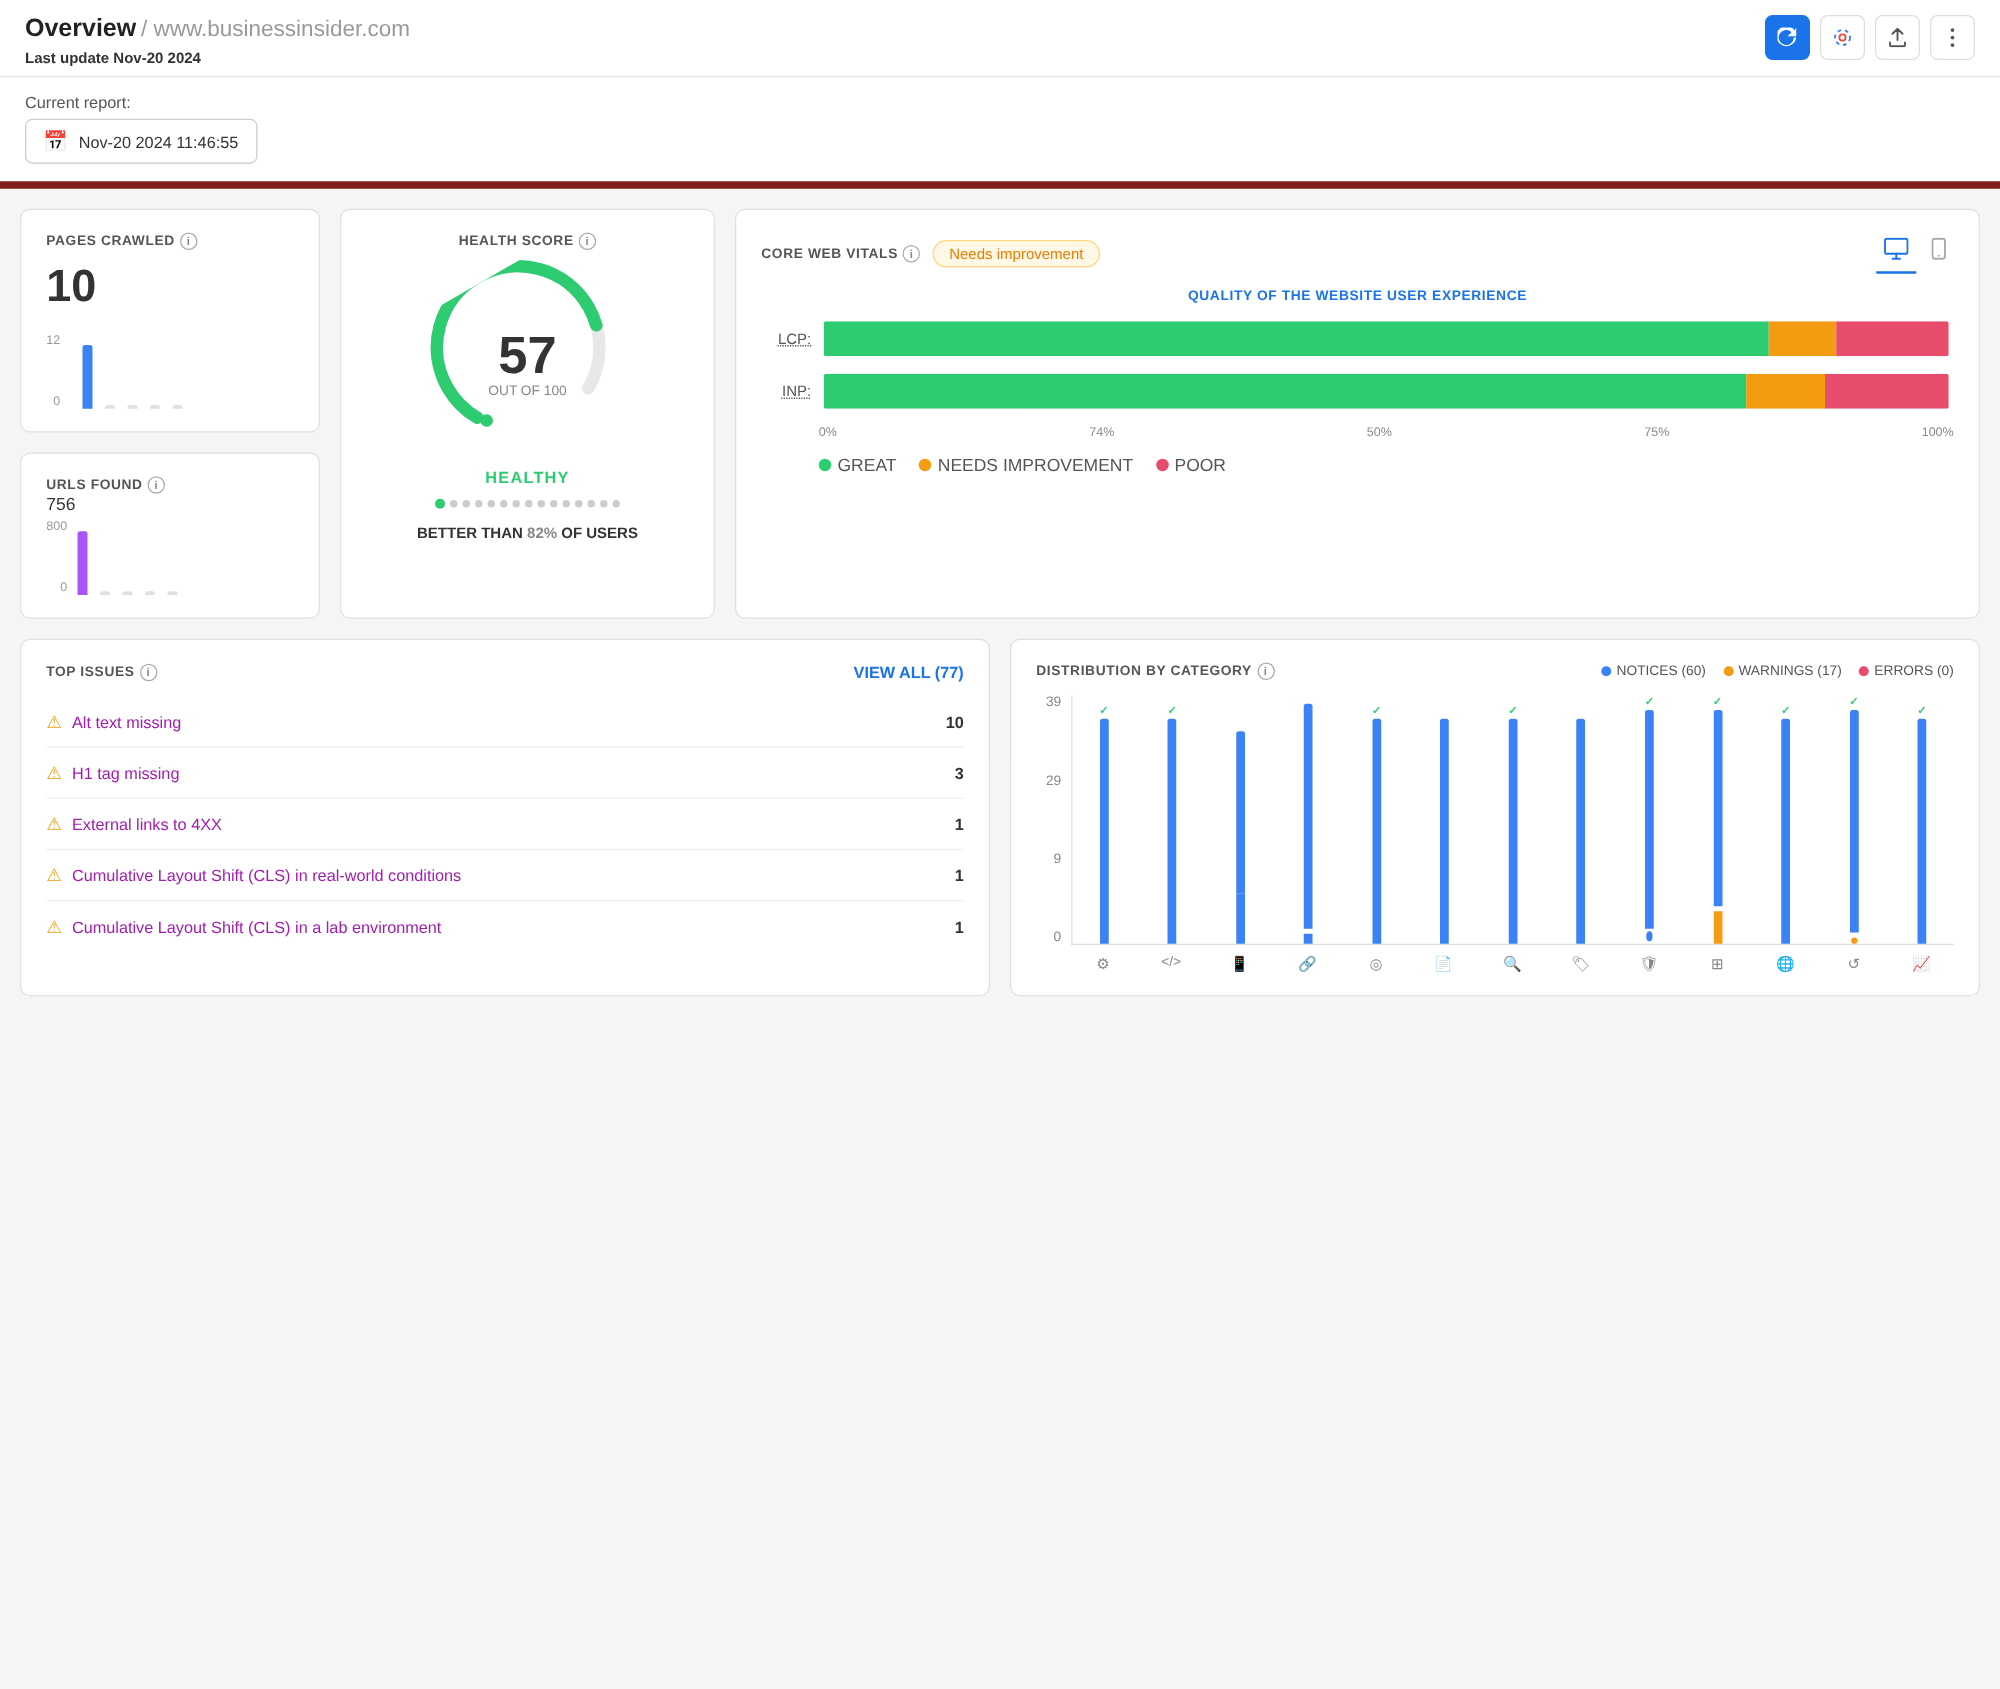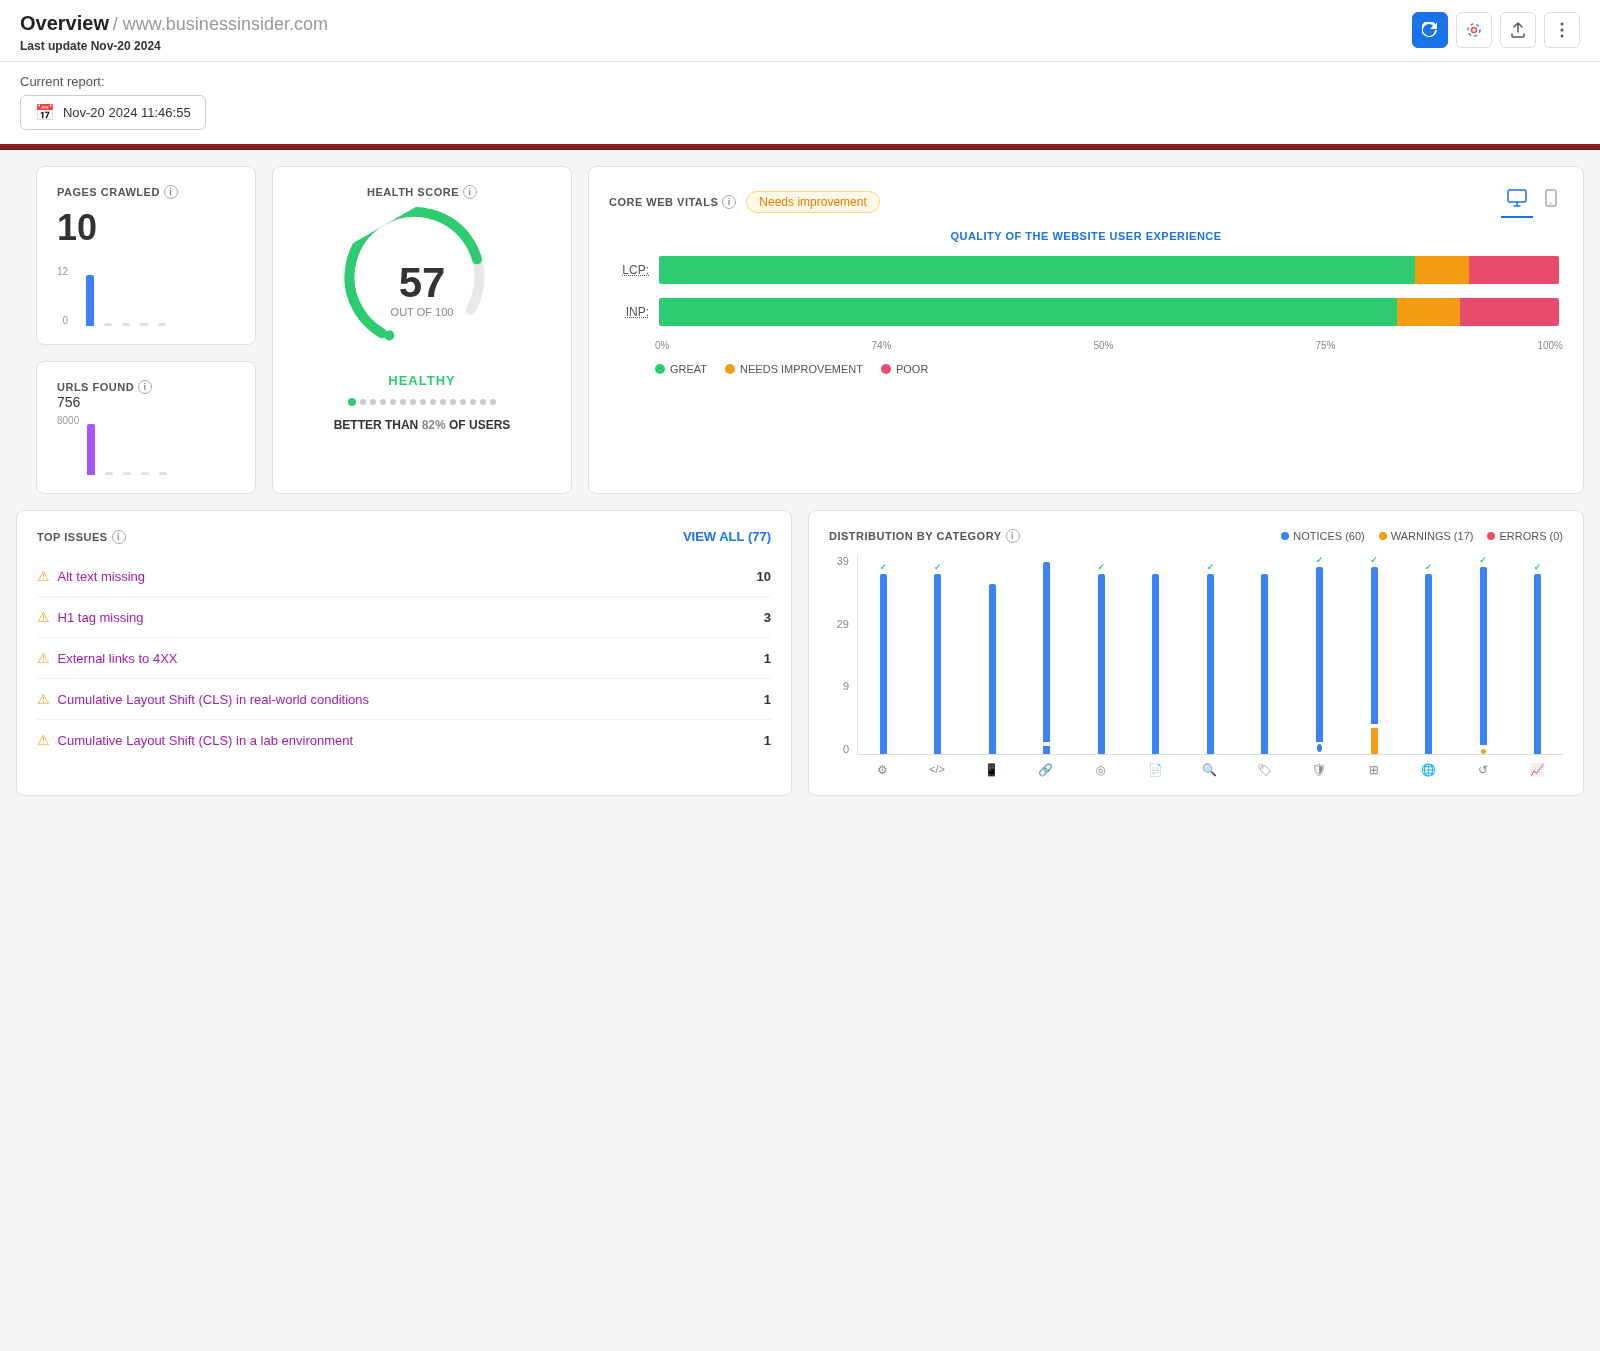--- a/index.html
+++ b/index.html
@@ -59,21 +59,21 @@
     .vital-row { display: flex; align-items: center; margin-bottom: 14px; }
     .vital-label { width: 36px; font-size: 12px; color: #555; text-decoration: underline dotted; cursor: default; text-align: right; margin-right: 10px; }
     .vital-bar-wrap { flex: 1; display: flex; height: 28px; border-radius: 2px; overflow: hidden; }
     .vital-segment { height: 100%; }
     .seg-great { background: #2ecc71; }
     .seg-needs { background: #f39c12; }
     .seg-poor { background: #e74c6c; }
     
     .cwv-axis { display: flex; justify-content: space-between; font-size: 10px; color: #888; margin-top: 4px; padding-left: 46px; }
     .cwv-legend { display: flex; gap: 18px; margin-top: 12px; padding-left: 46px; }
-    .legend-item { display: flex; align-items: center; gap: 5px; font-size: 11px; color: #555; }
+    .legend-item { display: flex; align-items: center; gap: 5px; font-size: 14px; color: #555; }
     .legend-dot { width: 10px; height: 10px; border-radius: 50%; }
     
     
     .top-issues-header { display: flex; justify-content: space-between; align-items: center; margin-bottom: 12px; }
     .view-all-link { color: #1a73e8; font-size: 13px; font-weight: 600; cursor: pointer; text-decoration: none; }
     .issue-row { display: flex; align-items: center; justify-content: space-between; padding: 12px 0; border-bottom: 1px solid #f0f0f0; }
     .issue-row:last-child { border-bottom: none; }
     .issue-left { display: flex; align-items: center; gap: 8px; }
     .warning-icon { color: #f39c12; font-size: 14px; }
     .issue-text { font-size: 13px; color: #a21caf; }
@@ -133,21 +133,21 @@
   <button class="report-btn">
     <span class="cal-icon">📅</span>
     <span>Nov-20 2024 11:46:55</span>
   </button>
 </div>
 
 <div class="main">
 
   <div class="top-row">
 
-    <div style="display:flex;flex-direction:column;gap:16px;margin-left:20px;">
+    <div style="display:flex;flex-direction:column;gap:16px;">
 
       <div class="card pages-crawled">
         <div class="card-title">
           <span>PAGES CRAWLED</span>
           <span class="info-icon">i</span>
         </div>
         <div class="big-number">10</div>
         <div style="display:flex;align-items:flex-end;gap:14px;height:65px;">
           <div style="display:flex;flex-direction:column;justify-content:space-between;height:60px;font-size:10px;color:#999;margin-right:4px;text-align:right;">
             <span>12</span>
@@ -163,21 +163,21 @@
         </div>
       </div>
 
       <div class="card">
         <div class="card-title">
           <span>URLS FOUND</span>
           <span class="info-icon">i</span>
         </div>
         <div class="big-number">756</div>
         <div style="display:flex;align-items:flex-end;gap:4px;height:65px;">
-          <div style="display:flex;flex-direction:row;justify-content:space-between;height:60px;font-size:10px;color:#999;margin-right:4px;text-align:right;">
+          <div style="display:flex;flex-direction:column;justify-content:space-between;height:60px;font-size:10px;color:#999;margin-right:4px;text-align:right;">
             <span>800</span>
             <span>0</span>
           </div>
           <div style="display:flex;align-items:flex-end;gap:10px;height:60px;">
             <div class="bar" style="height:51px;background:#a855f7;"></div>
             <div class="bar" style="height:3px;background:#e0e0e0;"></div>
             <div class="bar" style="height:3px;background:#e0e0e0;"></div>
             <div class="bar" style="height:3px;background:#e0e0e0;"></div>
             <div class="bar" style="height:3px;background:#e0e0e0;"></div>
           </div>

